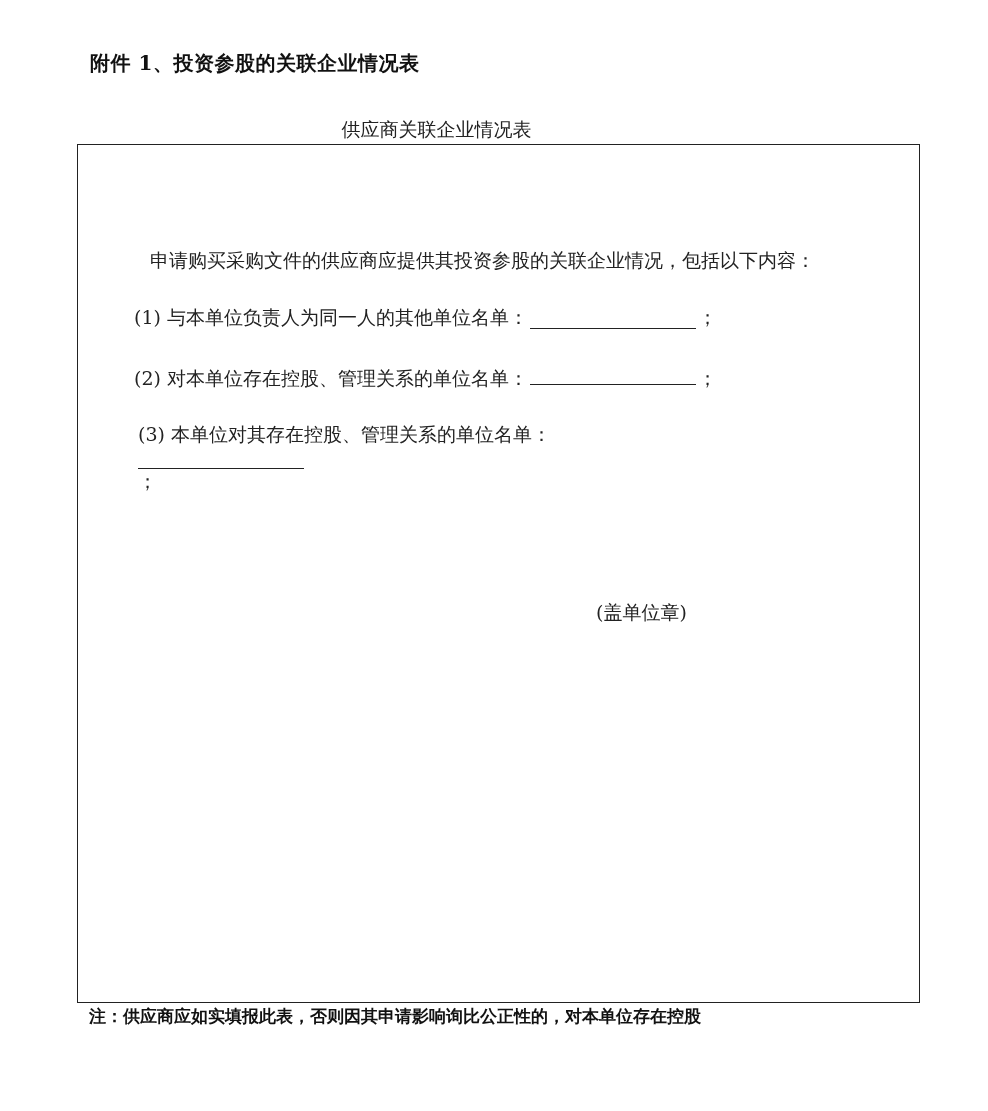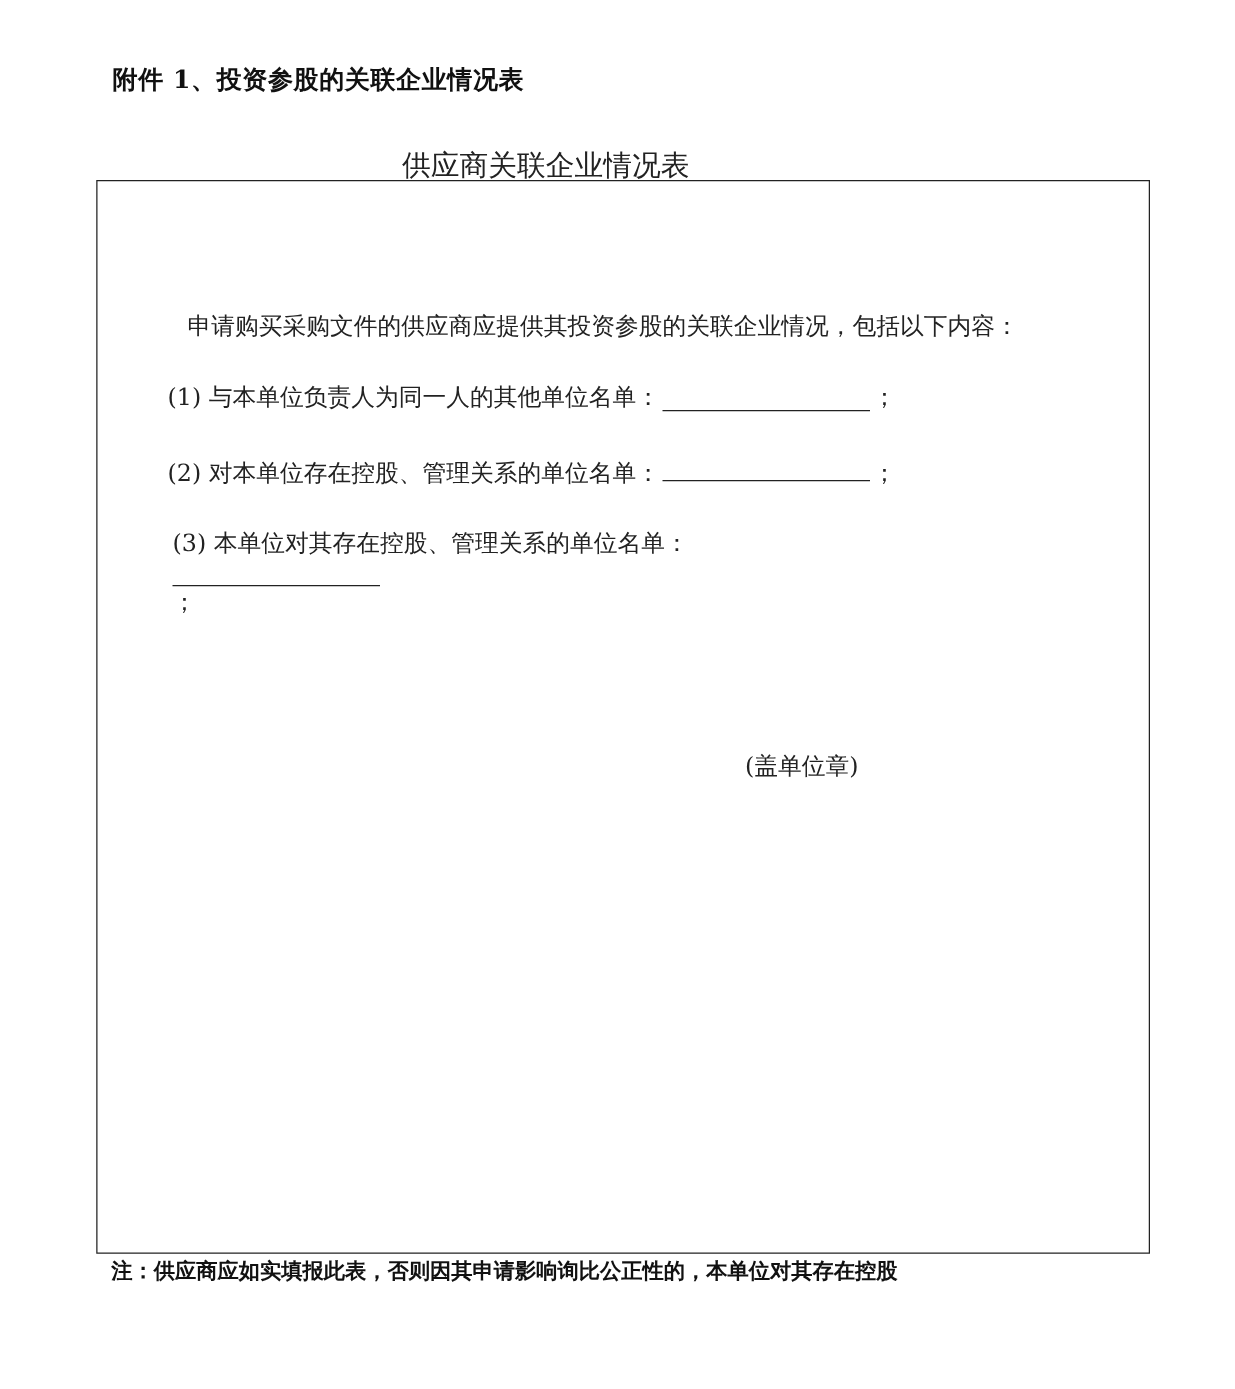--- a/index.html
+++ b/index.html
@@ -23,21 +23,21 @@
       font-weight: bold;
       letter-spacing: 0.5px;
       color: #111;
     }
     .form-title {
       position: absolute;
       left: 0;
       width: 867px;
       top: 117px;
       text-align: center;
-      font-size: 23px;
+      font-size: 19px;
       color: #222;
       padding-left: 6px;
       box-sizing: border-box;
     }
     .form-box {
       position: absolute;
       left: 77px;
       top: 144px;
       width: 843px;
       height: 859px;
@@ -115,13 +115,13 @@
 </div>
 
 <div class="item i3">
   <span>(3) 本单位对其存在控股、管理关系的单位名单：</span>
   <span class="blank"></span>
   <span class="semi">；</span>
 </div>
 
 <div class="seal">(盖单位章)</div>
 
-<div class="note">注：供应商应如实填报此表，否则因其申请影响询比公正性的，本单位对其存在控股</div>
+<div class="note">注：供应商应如实填报此表，否则因其申请影响询比公正性的，对本单位存在控股</div>
 
 </body></html>

